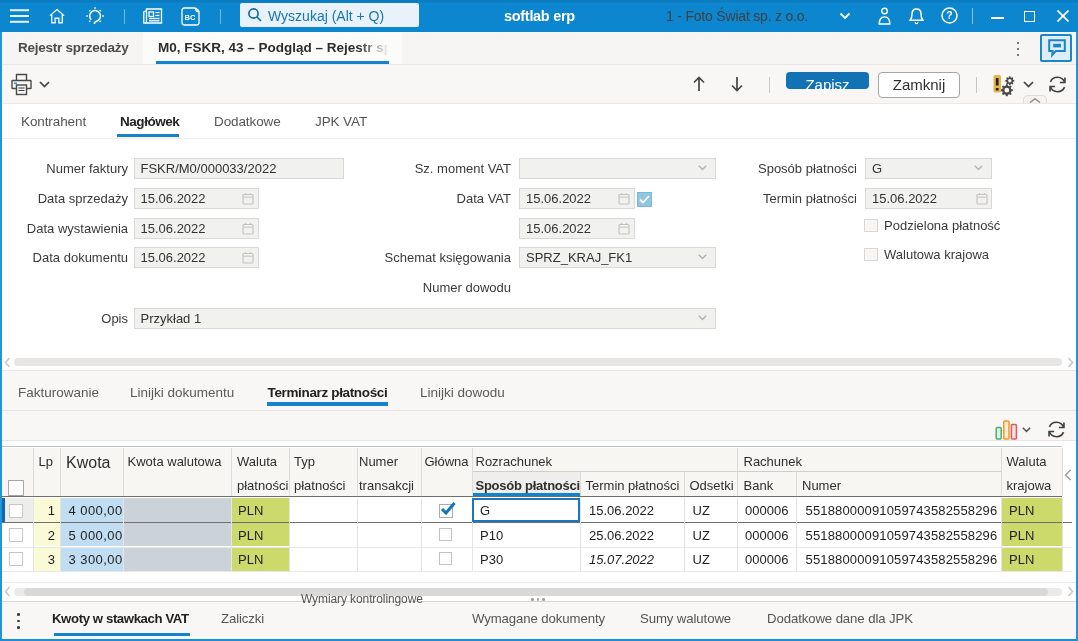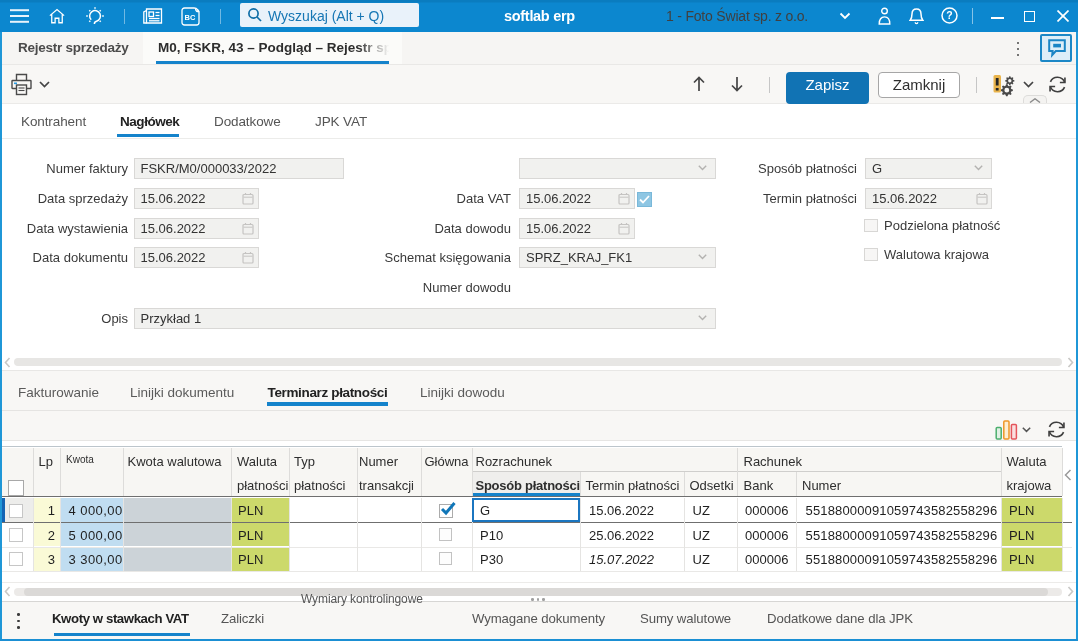--- a/index.html
+++ b/index.html
@@ -140,21 +140,21 @@
 <svg class="a" style="left:39px;top:81px;" width="11" height="7" viewBox="0 0 11 7">
       <path d="M1 1 L5.5 5.5 L10 1" fill="none" stroke="#444" stroke-width="1.7"></path>
     </svg>
 <svg class="a" style="left:693px;top:76px;" width="12" height="16" viewBox="0 0 12 16">
       <path d="M6 15 V1.5 M1 6.5 L6 1.5 L11 6.5" fill="none" stroke="#454545" stroke-width="1.7"></path>
     </svg>
 <svg class="a" style="left:731px;top:76px;" width="12" height="16" viewBox="0 0 12 16">
       <path d="M6 1 V14.5 M1 9.5 L6 14.5 L11 9.5" fill="none" stroke="#454545" stroke-width="1.7"></path>
     </svg>
 <div class="a" style="left:769px;top:77px;width:1px;height:16px;background:#c6c6c6;"></div>
-<div class="a" style="left:786px;top:72px;width:83px;height:32px;background:#1173b4;border-radius:4px;color:#fff;font-size:15px;text-align:center;line-height:26px;">Zapisz</div>
+<div class="a" style="left:786px;top:72px;width:83px;height:17px;background:#1173b4;border-radius:4px;color:#fff;font-size:15px;text-align:center;line-height:26px;">Zapisz</div>
 <div class="a" style="left:878px;top:72px;width:82px;height:26px;background:#fff;border:1px solid #a6a6a6;border-radius:4px;color:#2e2e2e;font-size:15px;text-align:center;line-height:24px;box-sizing:border-box;">Zamknij</div>
 <div class="a" style="left:976px;top:77px;width:1px;height:16px;background:#c6c6c6;"></div>
 <svg class="a" style="left:993px;top:74px;" width="24" height="24" viewBox="0 0 24 24">
       <path d="M20.07 5.87 L21.36 6.22 L21.36 7.38 L20.07 7.73 L19.77 8.46 L20.43 9.62 L19.62 10.43 L18.46 9.77 L17.73 10.07 L17.38 11.36 L16.22 11.36 L15.87 10.07 L15.14 9.77 L13.98 10.43 L13.17 9.62 L13.83 8.46 L13.53 7.73 L12.24 7.38 L12.24 6.22 L13.53 5.87 L13.83 5.14 L13.17 3.98 L13.98 3.17 L15.14 3.83 L15.87 3.53 L16.22 2.24 L17.38 2.24 L17.73 3.53 L18.46 3.83 L19.62 3.17 L20.43 3.98 L19.77 5.14 Z M18.50 6.80 A1.7 1.7 0 1 0 15.10 6.80 A1.7 1.7 0 1 0 18.50 6.80 Z" fill="#4a4a4a" fill-rule="evenodd"></path>
       <path d="M18.23 14.94 L19.85 15.44 L19.85 16.96 L18.23 17.46 L17.82 18.44 L18.62 19.94 L17.54 21.02 L16.04 20.22 L15.06 20.63 L14.56 22.25 L13.04 22.25 L12.54 20.63 L11.56 20.22 L10.06 21.02 L8.98 19.94 L9.78 18.44 L9.37 17.46 L7.75 16.96 L7.75 15.44 L9.37 14.94 L9.78 13.96 L8.98 12.46 L10.06 11.38 L11.56 12.18 L12.54 11.77 L13.04 10.15 L14.56 10.15 L15.06 11.77 L16.04 12.18 L17.54 11.38 L18.62 12.46 L17.82 13.96 Z M16.20 16.20 A2.4 2.4 0 1 0 11.40 16.20 A2.4 2.4 0 1 0 16.20 16.20 Z" fill="#4a4a4a" fill-rule="evenodd"></path>
       <rect x="0.5" y="1" width="7.5" height="17.5" rx="1.5" fill="#e9b44c"></rect>
       <path d="M4.2 4 V11.5 M4.2 14 V16.5" stroke="#262626" stroke-width="2.8"></path>
     </svg>
 <svg class="a" style="left:1023px;top:81px;" width="11" height="7" viewBox="0 0 11 7">
       <path d="M1 1 L5.5 5.5 L10 1" fill="none" stroke="#444" stroke-width="1.7"></path>
@@ -183,24 +183,24 @@
 <div class="fld" style="left:133.5px;top:158px;width:210px;">FSKR/M0/000033/2022</div>
 <div class="lbl" style="left:0;top:188px;width:128px;">Data sprzedaży</div>
 <div class="fld" style="left:133.5px;top:188px;width:125px;">15.06.2022</div>
 <div class="lbl" style="left:0;top:217.5px;width:128px;">Data wystawienia</div>
 <div class="fld" style="left:133.5px;top:217.5px;width:125px;">15.06.2022</div>
 <div class="lbl" style="left:0;top:247px;width:128px;">Data dokumentu</div>
 <div class="fld" style="left:133.5px;top:247px;width:125px;">15.06.2022</div>
 <div class="lbl" style="left:0;top:308px;width:128px;">Opis</div>
 <div class="fld" style="left:133.5px;top:308px;width:582.5px;">Przykład 1</div>
 
+<div class="lbl" style="left:300px;top:158px;width:211px;">Sz. moment VAT</div>
 <div class="fld" style="left:519px;top:158px;width:197px;"></div>
 <div class="lbl" style="left:300px;top:188px;width:211px;">Data VAT</div>
 <div class="fld" style="left:519px;top:188px;width:115.5px;">15.06.2022</div>
-<div class="lbl" style="left:300px;top:217.5px;width:211px;">Data dowodu</div>
 <div class="fld" style="left:519px;top:217.5px;width:115.5px;">15.06.2022</div>
 <div class="lbl" style="left:300px;top:247px;width:211px;">Schemat księgowania</div>
 <div class="fld" style="left:519px;top:247px;width:197px;">SPRZ_KRAJ_FK1</div>
 <div class="lbl" style="left:300px;top:277px;width:211px;">Numer dowodu</div>
 
 <div class="lbl" style="left:650px;top:158px;width:207px;">Sposób płatności</div>
 <div class="fld" style="left:865px;top:158px;width:127px;">G</div>
 <div class="lbl" style="left:650px;top:188px;width:207px;">Termin płatności</div>
 <div class="fld" style="left:865px;top:188px;width:127px;">15.06.2022</div>
 <div class="a" style="left:864px;top:218.5px;width:13.5px;height:13.5px;background:#f7f6f5;border:1px solid #d8d7d5;box-sizing:border-box;"></div>
@@ -327,21 +327,21 @@
 <div class="a" style="left:356.5px;top:497.5px;width:1px;height:73.5px;background:#e5e4e2;"></div>
 <div class="a" style="left:420.5px;top:497.5px;width:1px;height:73.5px;background:#e5e4e2;"></div>
 <div class="a" style="left:471.5px;top:497.5px;width:1px;height:73.5px;background:#e5e4e2;"></div>
 <div class="a" style="left:580px;top:497.5px;width:1px;height:73.5px;background:#e5e4e2;"></div>
 <div class="a" style="left:684px;top:497.5px;width:1px;height:73.5px;background:#e5e4e2;"></div>
 <div class="a" style="left:736.5px;top:497.5px;width:1px;height:73.5px;background:#e5e4e2;"></div>
 <div class="a" style="left:796px;top:497.5px;width:1px;height:73.5px;background:#e5e4e2;"></div>
 <div class="a" style="left:1001px;top:497.5px;width:1px;height:73.5px;background:#e5e4e2;"></div>
 <div class="a" style="left:1062px;top:497.5px;width:1px;height:73.5px;background:#e5e4e2;"></div>
 <div class="a" style="left:33px;top:453.5px;width:20px;text-align:right;font-size:13px;color:#2e2e2e;white-space:nowrap;">Lp</div>
-<div class="a" style="left:66px;top:453.5px;font-size:10px;color:#2e2e2e;white-space:nowrap;">Kwota</div>
+<div class="a" style="left:66px;top:453.5px;font-size:16px;color:#2e2e2e;white-space:nowrap;">Kwota</div>
 <div class="a" style="left:127.5px;top:453.5px;font-size:13px;color:#2e2e2e;white-space:nowrap;">Kwota walutowa</div>
 <div class="a" style="left:237px;top:453.5px;font-size:13px;color:#2e2e2e;white-space:nowrap;">Waluta</div>
 <div class="a" style="left:294px;top:453.5px;font-size:13px;color:#2e2e2e;white-space:nowrap;">Typ</div>
 <div class="a" style="left:359px;top:453.5px;font-size:13px;color:#2e2e2e;white-space:nowrap;">Numer</div>
 <div class="a" style="left:424.5px;top:453.5px;font-size:13px;color:#2e2e2e;white-space:nowrap;">Główna</div>
 <div class="a" style="left:475.5px;top:453.5px;font-size:13px;color:#2e2e2e;white-space:nowrap;">Rozrachunek</div>
 <div class="a" style="left:743.5px;top:453.5px;font-size:13px;color:#2e2e2e;white-space:nowrap;">Rachunek</div>
 <div class="a" style="left:1006.5px;top:453.5px;font-size:13px;color:#2e2e2e;white-space:nowrap;">Waluta</div>
 <div class="a" style="left:237px;top:477.5px;font-size:13px;color:#2e2e2e;white-space:nowrap;">płatności</div>
 <div class="a" style="left:294px;top:477.5px;font-size:13px;color:#2e2e2e;white-space:nowrap;">płatności</div>

